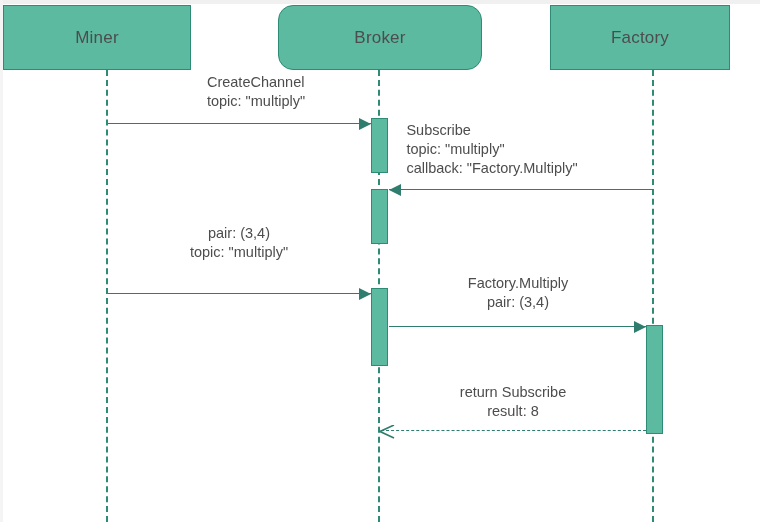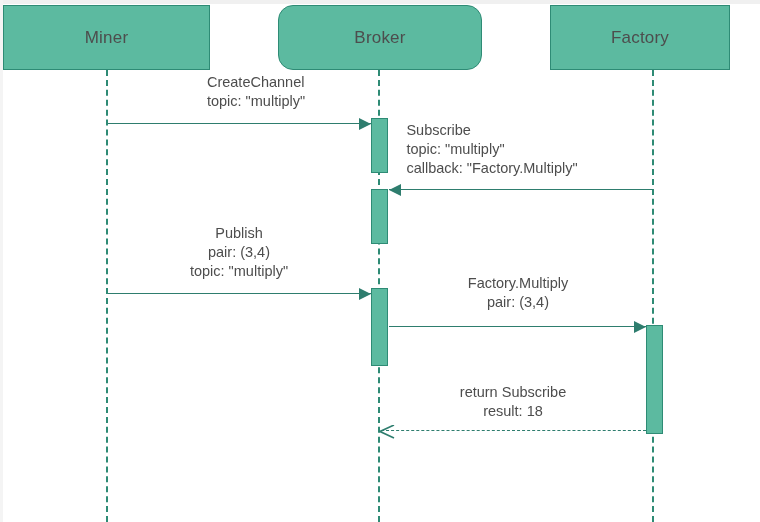--- a/index.html
+++ b/index.html
@@ -127,21 +127,20 @@
         <div style="position: absolute; left: 492px; transform: translateX(-50%); text-align: left;">
           <span class="line">Subscribe</span>
           <span class="line">topic: "multiply"</span>
           <span class="line">callback: "Factory.Multiply"</span>
         </div>
       </div>
       <div class="msg-line" style="left: 108px; top: 293px; width: 263px;"></div>
       <div class="arrowhead right" style="top: 287.5px; left: 359px;"></div>
       <div class="msg-label" style="top: 224px; left: 0px; width: 760px; text-align: left;">
         <div style="position: absolute; left: 239px; transform: translateX(-50%); text-align: center;">
-          <span class="line">Publish</span>
           <span class="line">pair: (3,4)</span>
           <span class="line">topic: "multiply"</span>
         </div>
       </div>
       <div class="msg-line" style="left: 389px; top: 326px; width: 257px;"></div>
       <div class="arrowhead right" style="top: 320.5px; left: 634px;"></div>
       <div class="msg-label" style="top: 274px; left: 0px; width: 760px; text-align: left;">
         <div style="position: absolute; left: 518px; transform: translateX(-50%); text-align: center;">
           <span class="line">Factory.Multiply</span>
           <span class="line">pair: (3,4)</span>
@@ -149,26 +148,26 @@
       </div>
       <div class="msg-line dashed" style="left: 381px; top: 430px; width: 265px;"></div>
       <div class="arrowhead open-left" style="top: 424.5px; left: 379px;">
         <svg width="16" height="14" viewBox="0 0 16 14">
           <polyline points="15,0 1,6.5 15,13" fill="none" stroke="#2e7d6e" stroke-width="1.6"></polyline>
         </svg>
       </div>
       <div class="msg-label" style="top: 383px; left: 0px; width: 760px; text-align: left;">
         <div style="position: absolute; left: 513px; transform: translateX(-50%); text-align: center;">
           <span class="line">return Subscribe</span>
-          <span class="line">result: 18</span>
+          <span class="line">result: 8</span>
         </div>
       </div>
     </div>
   <div id="participants">
-      <div class="participant-box" style="left: 3px; top: 5px; width: 207px; height: 65px; align-items: center;">
+      <div class="participant-box" style="left: 3px; top: 5px; width: 188px; height: 65px; align-items: center;">
         <span class="participant-label">Miner</span>
       </div>
       <div class="participant-box" style="left: 278px; top: 5px; width: 204px; height: 65px; border-radius: 15px;">
         <span class="participant-label">Broker</span>
       </div>
       <div class="participant-box" style="left: 550px; top: 5px; width: 180px; height: 65px;">
         <span class="participant-label">Factory</span>
       </div>
     </div>
 </div>

